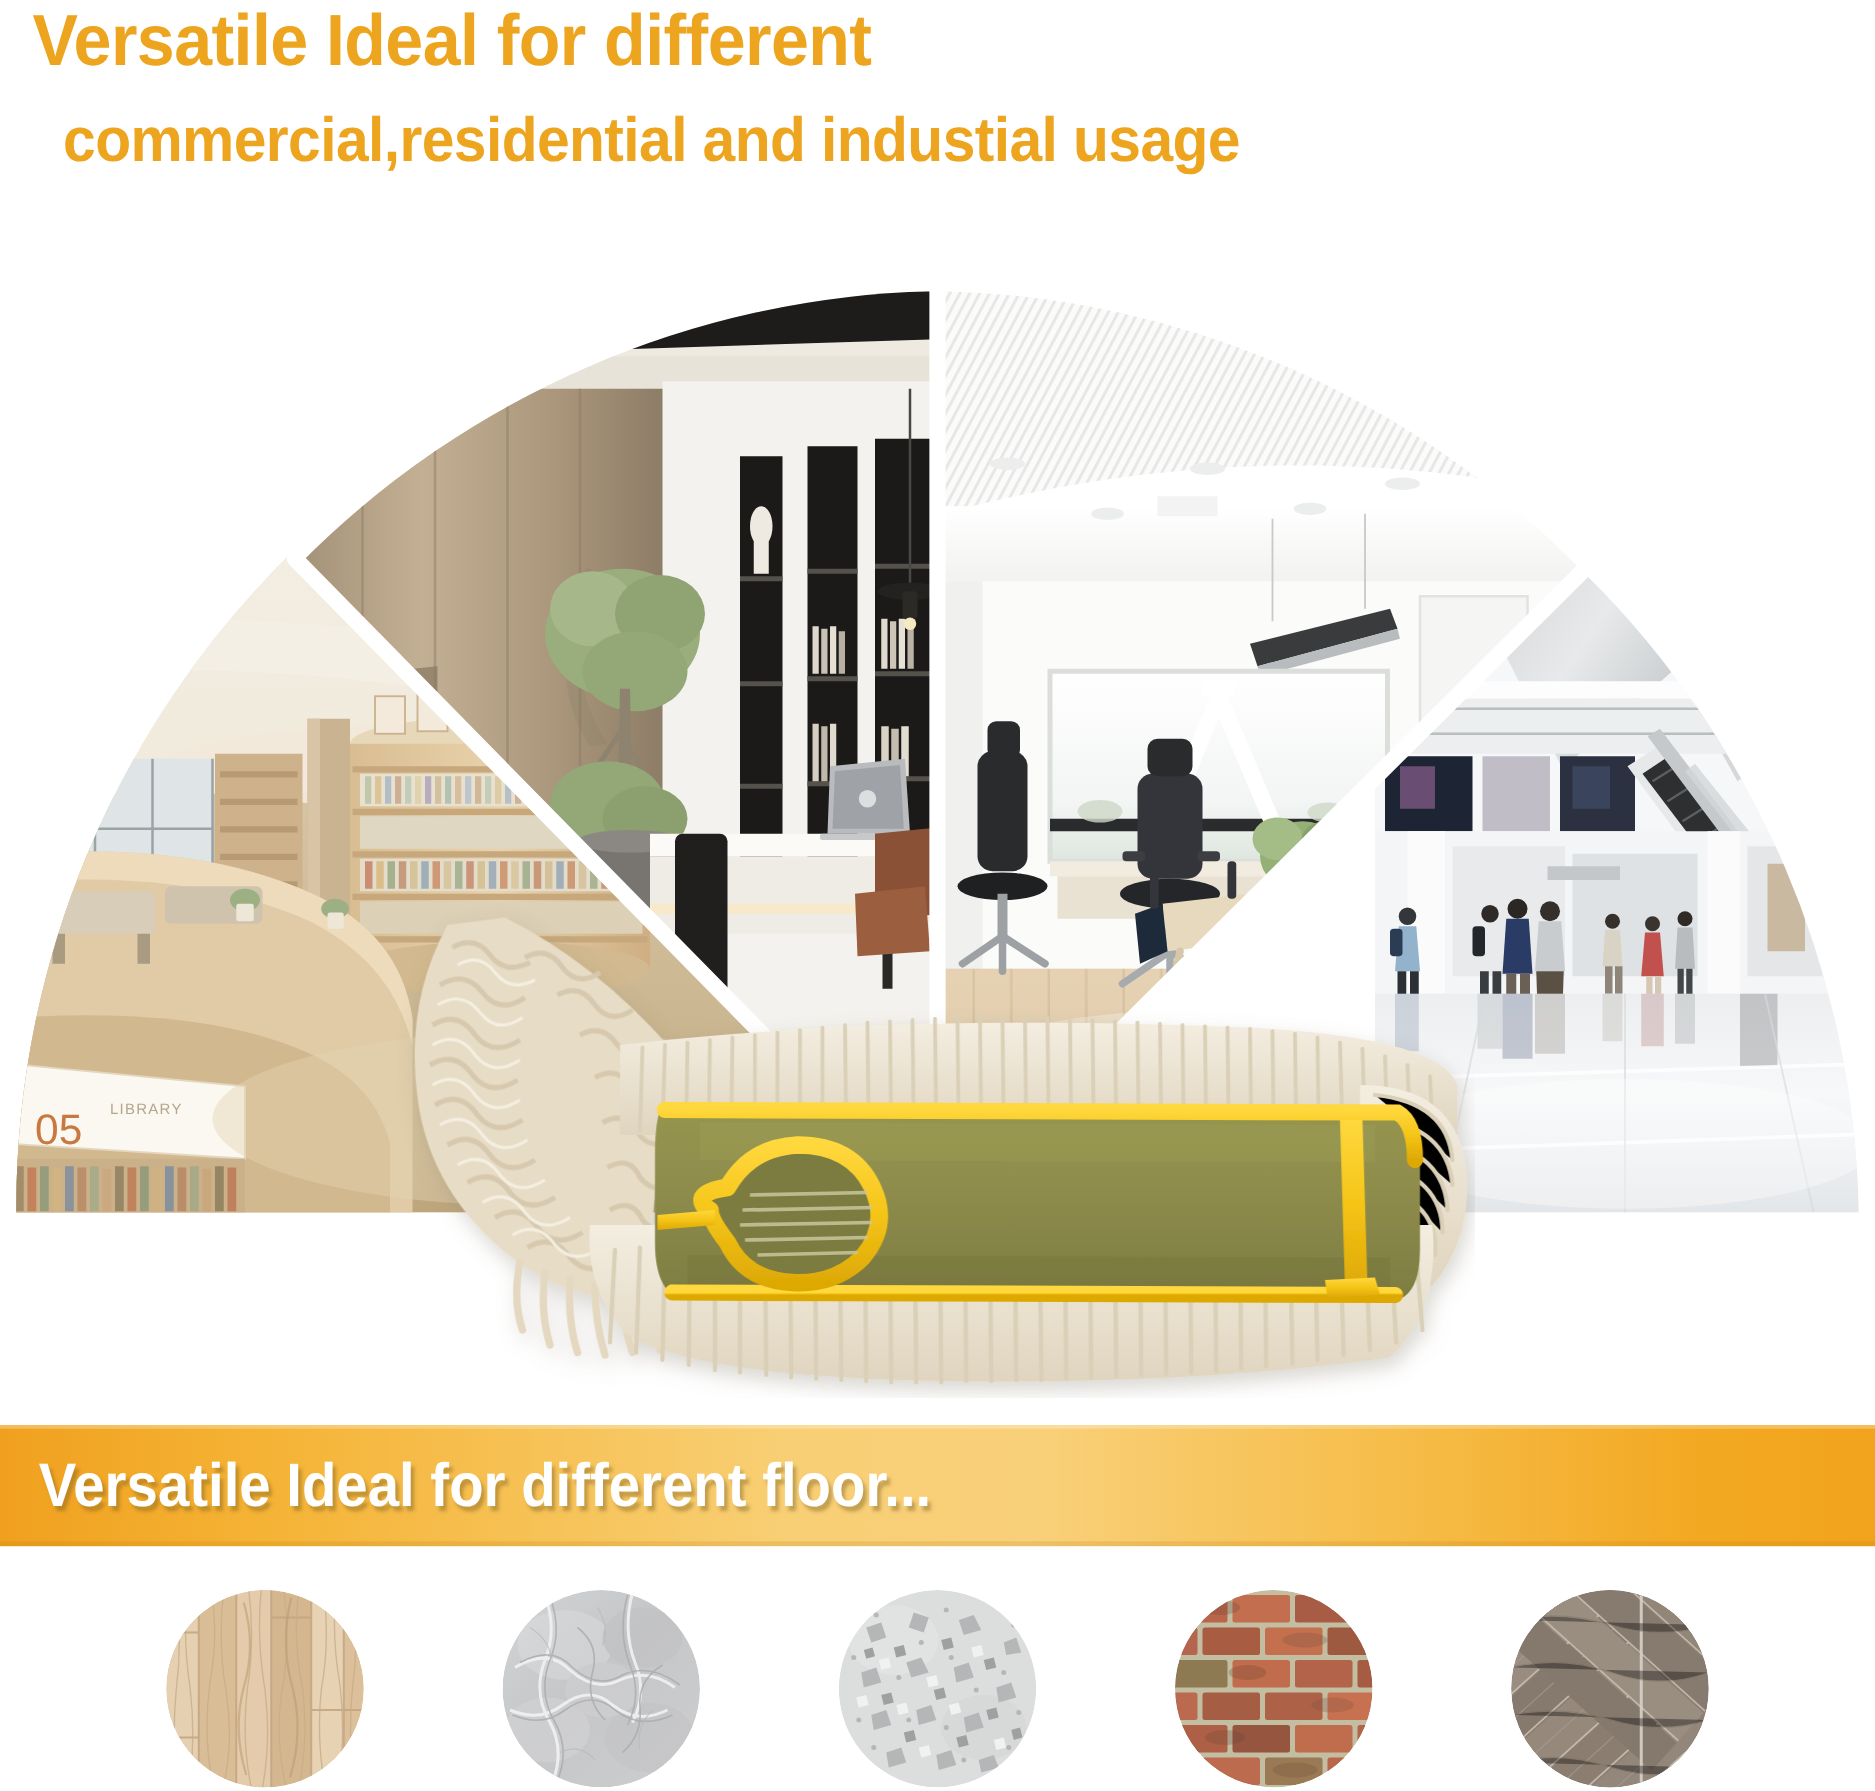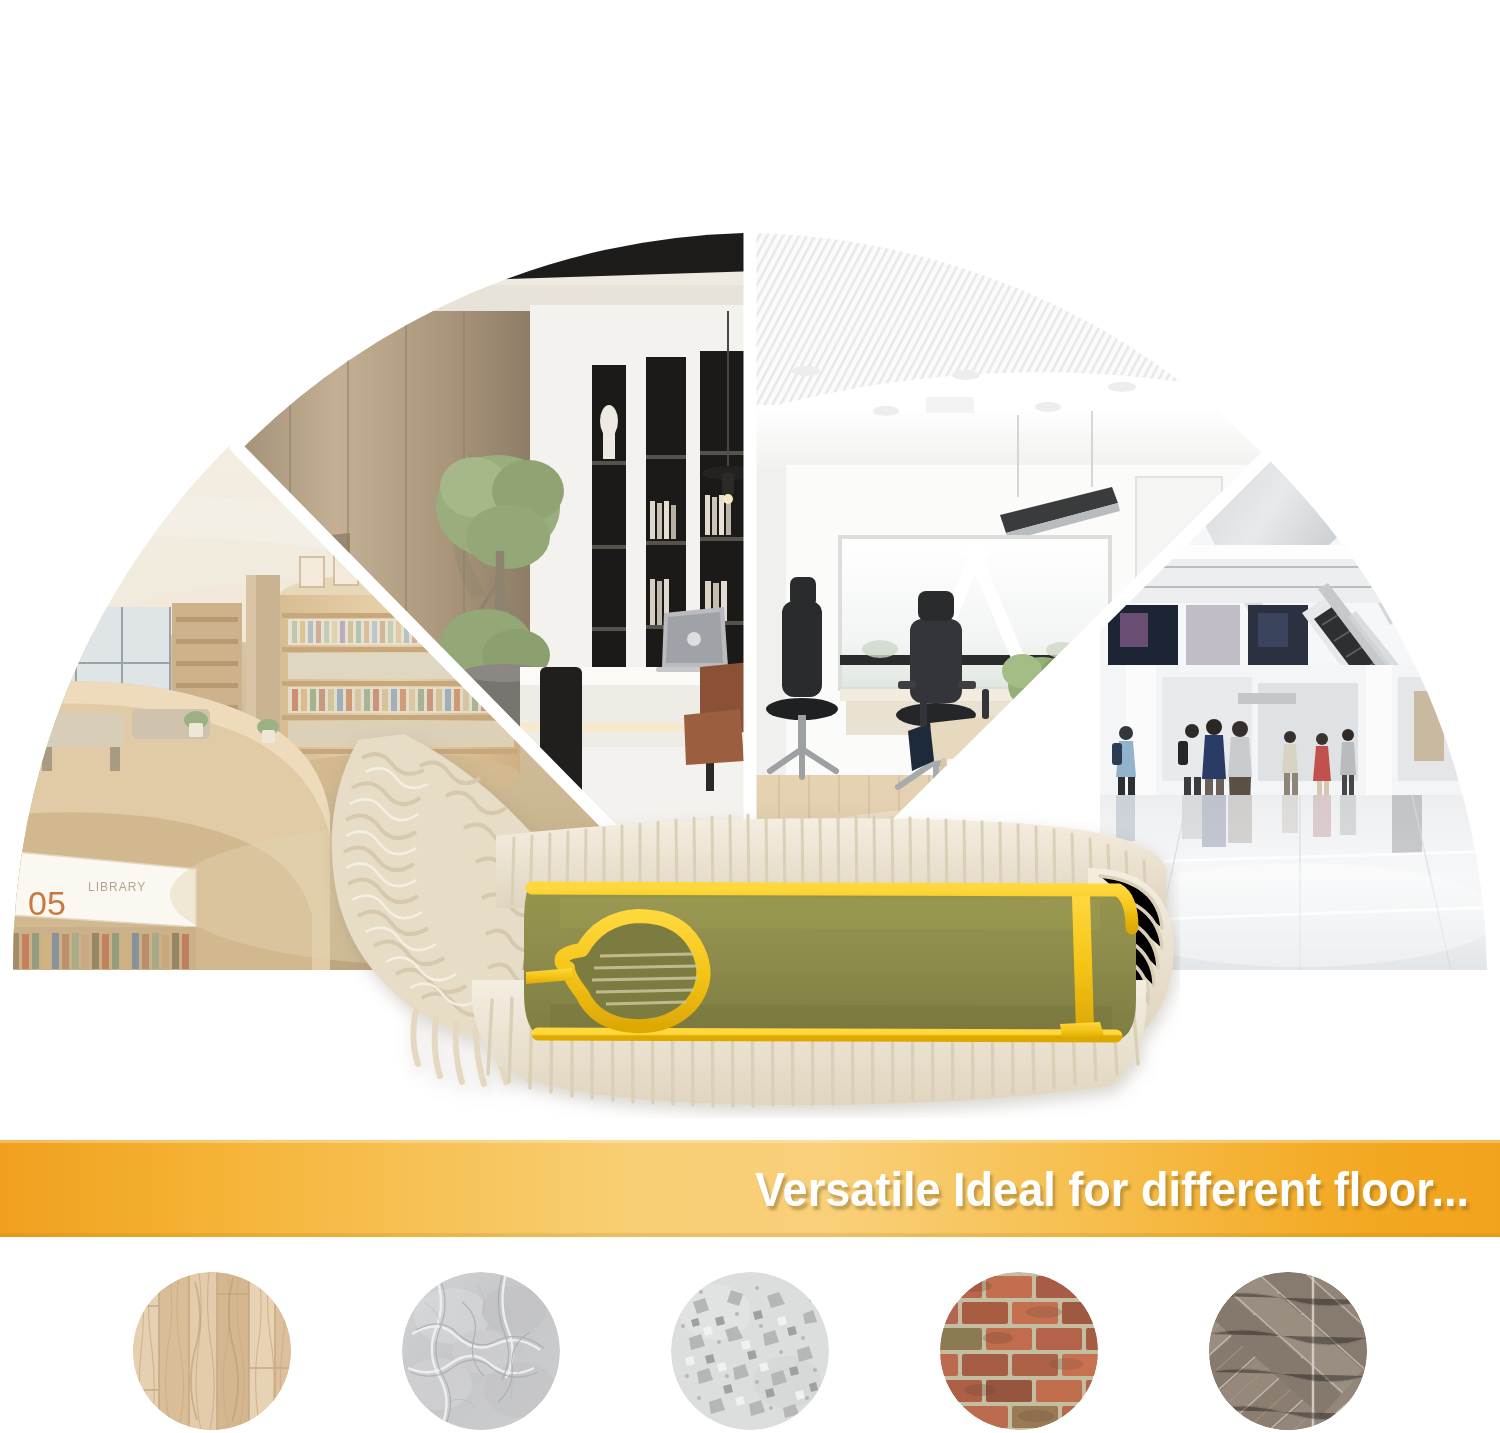--- a/index.html
+++ b/index.html
@@ -81,21 +81,21 @@
     background: linear-gradient(90deg,
         #f0a01e 0%,
         #f5b335 14%,
         #f8cf74 42%,
         #f9d07a 55%,
         #f6bd4a 74%,
         #f3a923 90%,
         #f2a31d 100%);
     display: flex;
     align-items: center;
-    justify-content: flex-end;
+    justify-content: flex-start;
     overflow: hidden;
   }
   .promo-banner::before {
     content: "";
     position: absolute;
     left: 0; right: 0; top: 0;
     height: 3px;
     background: rgba(255,255,255,0.28);
   }
   .promo-banner::after {
@@ -136,20 +136,24 @@
     position: relative;
     flex: 0 0 auto;
   }
   .swatch svg { display: block; width: 158px; height: 158px; }
 </style>
 </head>
 <body>
 
 <div id="page">
 
+  <div class="headline-block">
+    <div class="headline-line-1">Versatile Ideal for different</div>
+    <div class="headline-line-2">commercial,residential and industial usage</div>
+  </div>
 
   <div class="fan-wrap">
     <svg class="fan-svg" viewBox="0 0 1500 760">
       <defs>
 
         <clipPath id="clipLibrary">
           <path d="M750,755 L13,755 A737,737 0 0,1 232,228 Z"></path>
         </clipPath>
         <clipPath id="clipReception">
           <path d="M750,755 L240,236 A737,737 0 0,1 744,18 L750,18 Z"></path>

